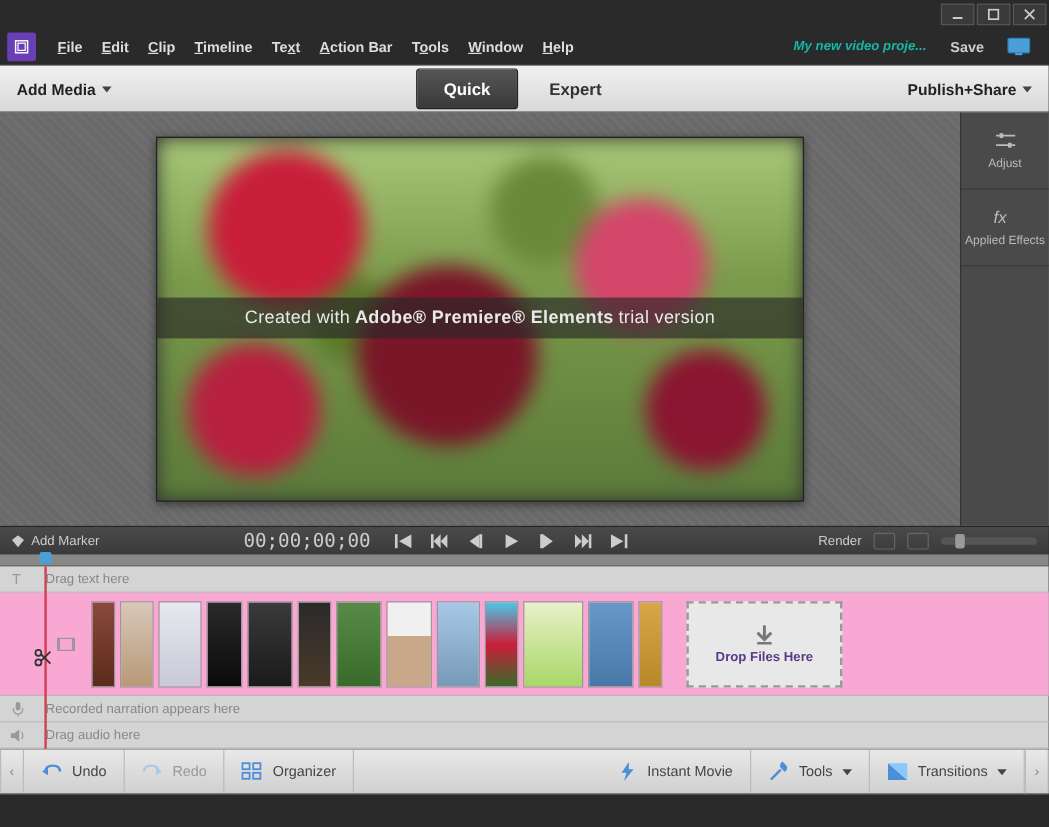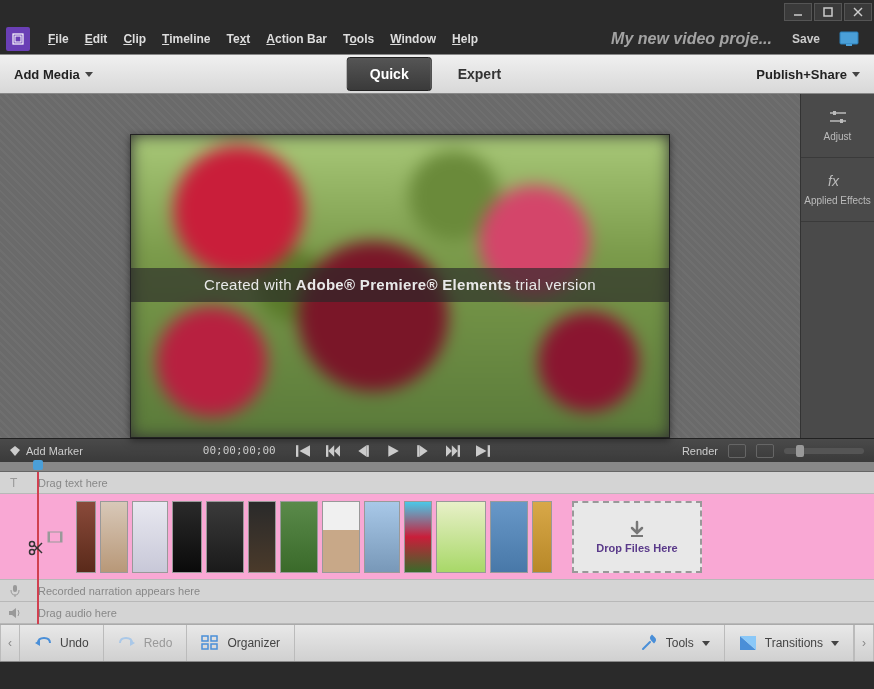--- a/index.html
+++ b/index.html
@@ -9,36 +9,36 @@
 .titlebar { height: 24px; background: #2a2a2a; display: flex; align-items: center; justify-content: flex-end; padding-right: 2px; }
 .win-btn { width: 28px; height: 18px; background: #3a3a3a; border: 1px solid #555; margin-left: 2px; display: flex; align-items: center; justify-content: center; cursor: pointer; }
 .win-btn svg { width: 10px; height: 10px; }
 
 
 .menubar { height: 30px; background: #2a2a2a; display: flex; align-items: center; padding: 0 6px; color: #ddd; font-size: 12px; font-weight: bold; }
 .app-icon { width: 24px; height: 24px; background: #6a3fb5; border-radius: 2px; display: flex; align-items: center; justify-content: center; margin-right: 10px; }
 .app-icon svg { width: 14px; height: 14px; }
 .menu-item { padding: 4px 8px; cursor: pointer; text-decoration: underline; text-decoration-color: transparent; }
 .menu-item .ul { text-decoration: underline; }
-.proj-name { margin-left: auto; color: #a3a3a3; font-style: italic; font-size: 16px; padding: 0 10px; cursor: pointer; }
+.proj-name { margin-left: auto; color: #14b8a6; font-style: italic; font-size: 11px; padding: 0 10px; cursor: pointer; }
 .save-btn { color: #ccc; font-size: 12px; padding: 0 10px; cursor: pointer; }
 .monitor-icon { width: 22px; height: 18px; margin: 0 8px; cursor: pointer; }
 
 
 .modebar { height: 40px; background: linear-gradient(#f0f0f0, #d8d8d8); border-top: 1px solid #888; border-bottom: 1px solid #888; display: flex; align-items: center; }
 .add-media { padding: 0 14px; font-size: 13px; font-weight: bold; color: #222; cursor: pointer; display: flex; align-items: center; gap: 5px; }
 .mode-tabs { position: absolute; left: 50%; transform: translateX(-50%); display: flex; height: 40px; justify-content: flex-end; }
 .mode-tab { padding: 0 26px; display: flex; align-items: center; font-size: 14px; font-weight: bold; color: #333; cursor: pointer; }
 .mode-tab.active { background: linear-gradient(#555, #3a3a3a); color: #fff; border: 1px solid #222; border-radius: 3px; margin: 3px 0; padding: 0 22px; }
 .publish { margin-left: auto; padding: 0 14px; font-size: 13px; font-weight: bold; color: #222; cursor: pointer; display: flex; align-items: center; gap: 5px; }
 .caret { width: 0; height: 0; border-left: 4px solid transparent; border-right: 4px solid transparent; border-top: 5px solid #444; display: inline-block; }
 
 
 .preview-area { height: 344px; background: #6a6a6a; display: flex; position: relative; background-image: repeating-linear-gradient(45deg, #6f6f6f 0 2px, #6a6a6a 2px 6px); }
-.preview-center { flex: 1; display: flex; align-items: flex-end; justify-content: center; }
+.preview-center { flex: 1; display: flex; align-items: center; justify-content: center; }
 .preview-frame { width: 540px; height: 304px; background: #333; border: 1px solid #222; box-shadow: 0 2px 8px rgba(0,0,0,0.5); position: relative; overflow: hidden; }
 .flower-bg { position: absolute; inset: 0; background:
   radial-gradient(circle at 20% 25%, #c91e3a 0 60px, transparent 70px),
   radial-gradient(circle at 45% 60%, #7a1628 0 70px, transparent 80px),
   radial-gradient(circle at 75% 35%, #d4456a 0 50px, transparent 60px),
   radial-gradient(circle at 85% 75%, #8a1530 0 45px, transparent 55px),
   radial-gradient(circle at 15% 75%, #b82040 0 50px, transparent 60px),
   radial-gradient(circle at 60% 20%, #6a8a3a 0 40px, transparent 50px),
   radial-gradient(circle at 30% 50%, #5a7a2a 0 30px, transparent 40px),
   linear-gradient(to bottom, #a8c878 0%, #7a9a4a 40%, #5a7a3a 100%);
@@ -47,21 +47,21 @@
 .watermark-strip { position: absolute; top: 44%; left: 0; right: 0; height: 34px; background: rgba(40,40,40,0.65); display: flex; align-items: center; justify-content: center; color: #e8e8e8; font-size: 15px; letter-spacing: 0.3px; }
 .watermark-strip .bold { font-weight: bold; margin: 0 4px; }
 
 
 .side-panel { width: 74px; background: #4a4a4a; border-left: 1px solid #333; display: flex; flex-direction: column; }
 .side-item { height: 64px; display: flex; flex-direction: column; align-items: center; justify-content: center; color: #bbb; font-size: 10px; cursor: pointer; gap: 6px; border-bottom: 1px solid #3a3a3a; }
 
 
 .playbar { height: 24px; background: linear-gradient(#4a4a4a, #3a3a3a); display: flex; align-items: center; color: #ccc; font-size: 11px; padding: 0 10px; border-top: 1px solid #222; }
 .marker-pin { width: 10px; height: 10px; margin-right: 6px; }
-.timecode { font-family: monospace; font-size: 11px; margin-left: 120px; }
+.timecode { font-family: monospace; font-size: 16px; margin-left: 120px; }
 .play-controls { display: flex; gap: 16px; margin-left: 20px; align-items: center; }
 .play-btn { width: 14px; height: 14px; cursor: pointer; display: flex; align-items: center; justify-content: center; }
 .render-btn { margin-left: auto; cursor: pointer; }
 .small-ctrl { width: 18px; height: 14px; margin-left: 10px; cursor: pointer; border: 1px solid #666; border-radius: 2px; }
 .zoom-slider { width: 80px; height: 6px; background: #555; border-radius: 3px; margin-left: 10px; position: relative; }
 .zoom-thumb { position: absolute; left: 12px; top: -3px; width: 8px; height: 12px; background: #999; border-radius: 2px; }
 
 
 .ruler { height: 10px; background: #888; position: relative; border-bottom: 1px solid #666; }
 .playhead { position: absolute; left: 33px; top: -2px; }
@@ -371,20 +371,26 @@
     <svg width="18" height="16" viewBox="0 0 18 16">
         <rect x="1" y="1" width="6" height="5" fill="none" stroke="#4a8fd8" stroke-width="1.5"></rect>
         <rect x="10" y="1" width="6" height="5" fill="none" stroke="#4a8fd8" stroke-width="1.5"></rect>
         <rect x="1" y="9" width="6" height="5" fill="none" stroke="#4a8fd8" stroke-width="1.5"></rect>
         <rect x="10" y="9" width="6" height="5" fill="none" stroke="#4a8fd8" stroke-width="1.5"></rect>
       </svg>
     <span>Organizer</span>
   </div>
   <div class="spacer"></div>
   <div class="bot-btn">
+    <svg width="16" height="18" viewBox="0 0 16 18">
+        <polygon points="9,1 3,10 7,10 5,17 13,7 9,7" fill="#4a8fd8"></polygon>
+      </svg>
+    <span>Instant Movie</span>
+  </div>
+  <div class="bot-btn">
     <svg width="18" height="18" viewBox="0 0 18 18">
         <path d="M3 15 L10 8 M14 4 Q16 6 14 8 L12 6 Q10 4 12 2 Z" fill="#4a8fd8" stroke="#4a8fd8" stroke-width="2" stroke-linecap="round"></path>
       </svg>
     <span>Tools</span>
     <span class="caret"></span>
   </div>
   <div class="bot-btn">
     <svg width="18" height="16" viewBox="0 0 18 16">
         <polygon points="1,1 17,15 1,15" fill="#4a8fd8"></polygon>
         <polygon points="1,1 17,1 17,15" fill="#8ac8f8"></polygon>

